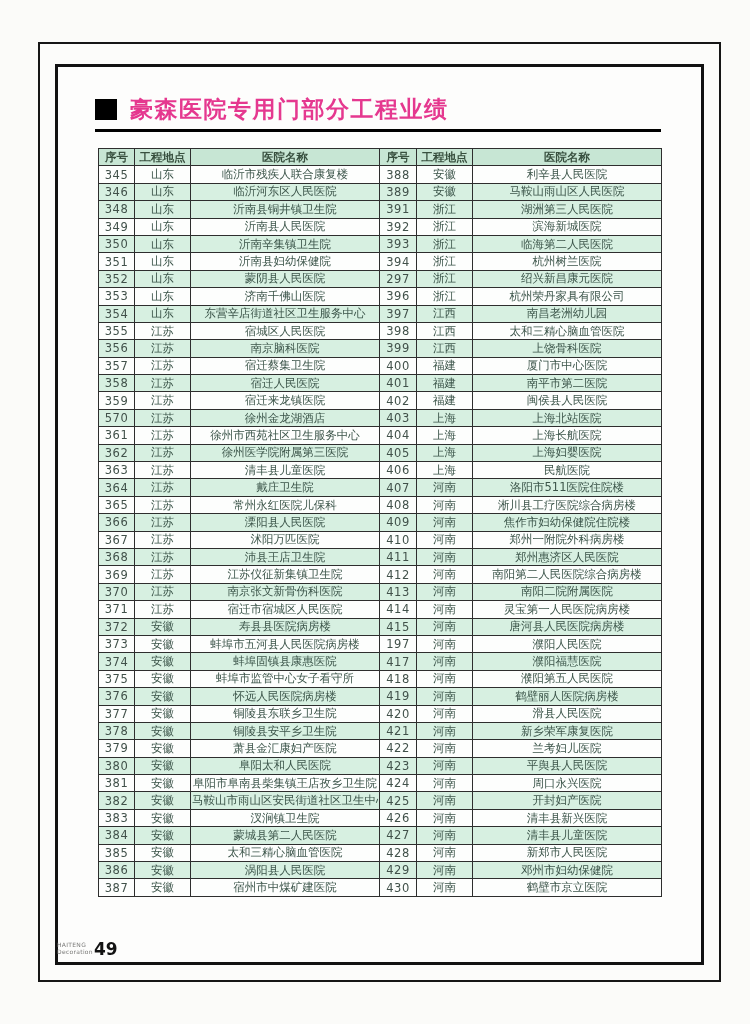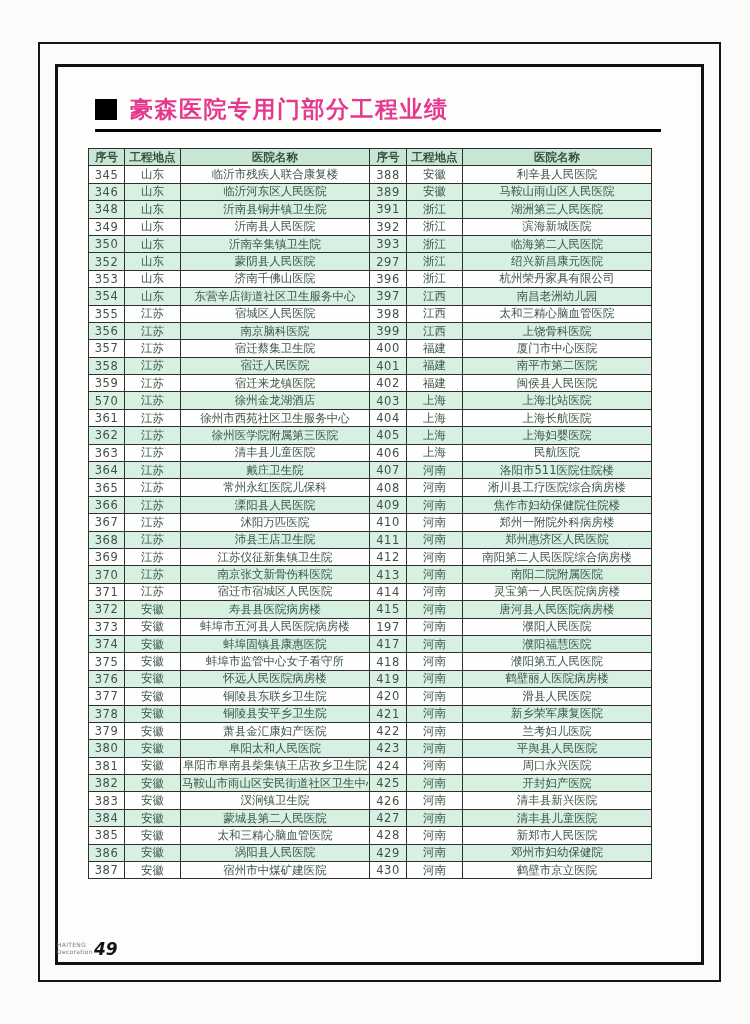--- a/index.html
+++ b/index.html
@@ -48,21 +48,21 @@
   .page-title {
     font-size: 23px;
     font-weight: bold;
     color: #e5388f;
     letter-spacing: 1.5px;
     line-height: 1.1;
     white-space: nowrap;
   }
   table.projects {
     position: absolute;
-    left: 88px; top: 148px;
+    left: 98px; top: 148px;
     width: 563px;
     border-collapse: collapse;
     table-layout: fixed;
     font-size: 11.5px;
     color: #3c554a;
   }
   table.projects col.c-no   { width: 36px; }
   table.projects col.c-loc  { width: 56px; }
   table.projects col.c-name { width: 189px; }
   table.projects col.c-no2  { width: 37px; }
@@ -98,21 +98,20 @@
     color: #7a7a78;
     letter-spacing: 0.3px;
     padding-bottom: 2px;
   }
   .footer .page-num {
     font-size: 17px;
     font-weight: bold;
     color: #131313;
     margin-left: 1px;
     line-height: 16px;
-    font-style: italic;
   }
 </style>
 </head>
 <body>
 
 <div class="canvas">
   <div class="outer-frame"></div>
   <div class="inner-frame"></div>
 
   <div class="title-block">
@@ -173,20 +172,28 @@
           <td>滨海新城医院</td>
         </tr>
         <tr class="stripe">
           <td class="num">350</td>
           <td>山东</td>
           <td>沂南辛集镇卫生院</td>
           <td class="num">393</td>
           <td>浙江</td>
           <td>临海第二人民医院</td>
         </tr>
+        <tr>
+          <td class="num">351</td>
+          <td>山东</td>
+          <td>沂南县妇幼保健院</td>
+          <td class="num">394</td>
+          <td>浙江</td>
+          <td>杭州树兰医院</td>
+        </tr>
         <tr class="stripe">
           <td class="num">352</td>
           <td>山东</td>
           <td>蒙阴县人民医院</td>
           <td class="num">297</td>
           <td>浙江</td>
           <td>绍兴新昌康元医院</td>
         </tr>
         <tr>
           <td class="num">353</td>

